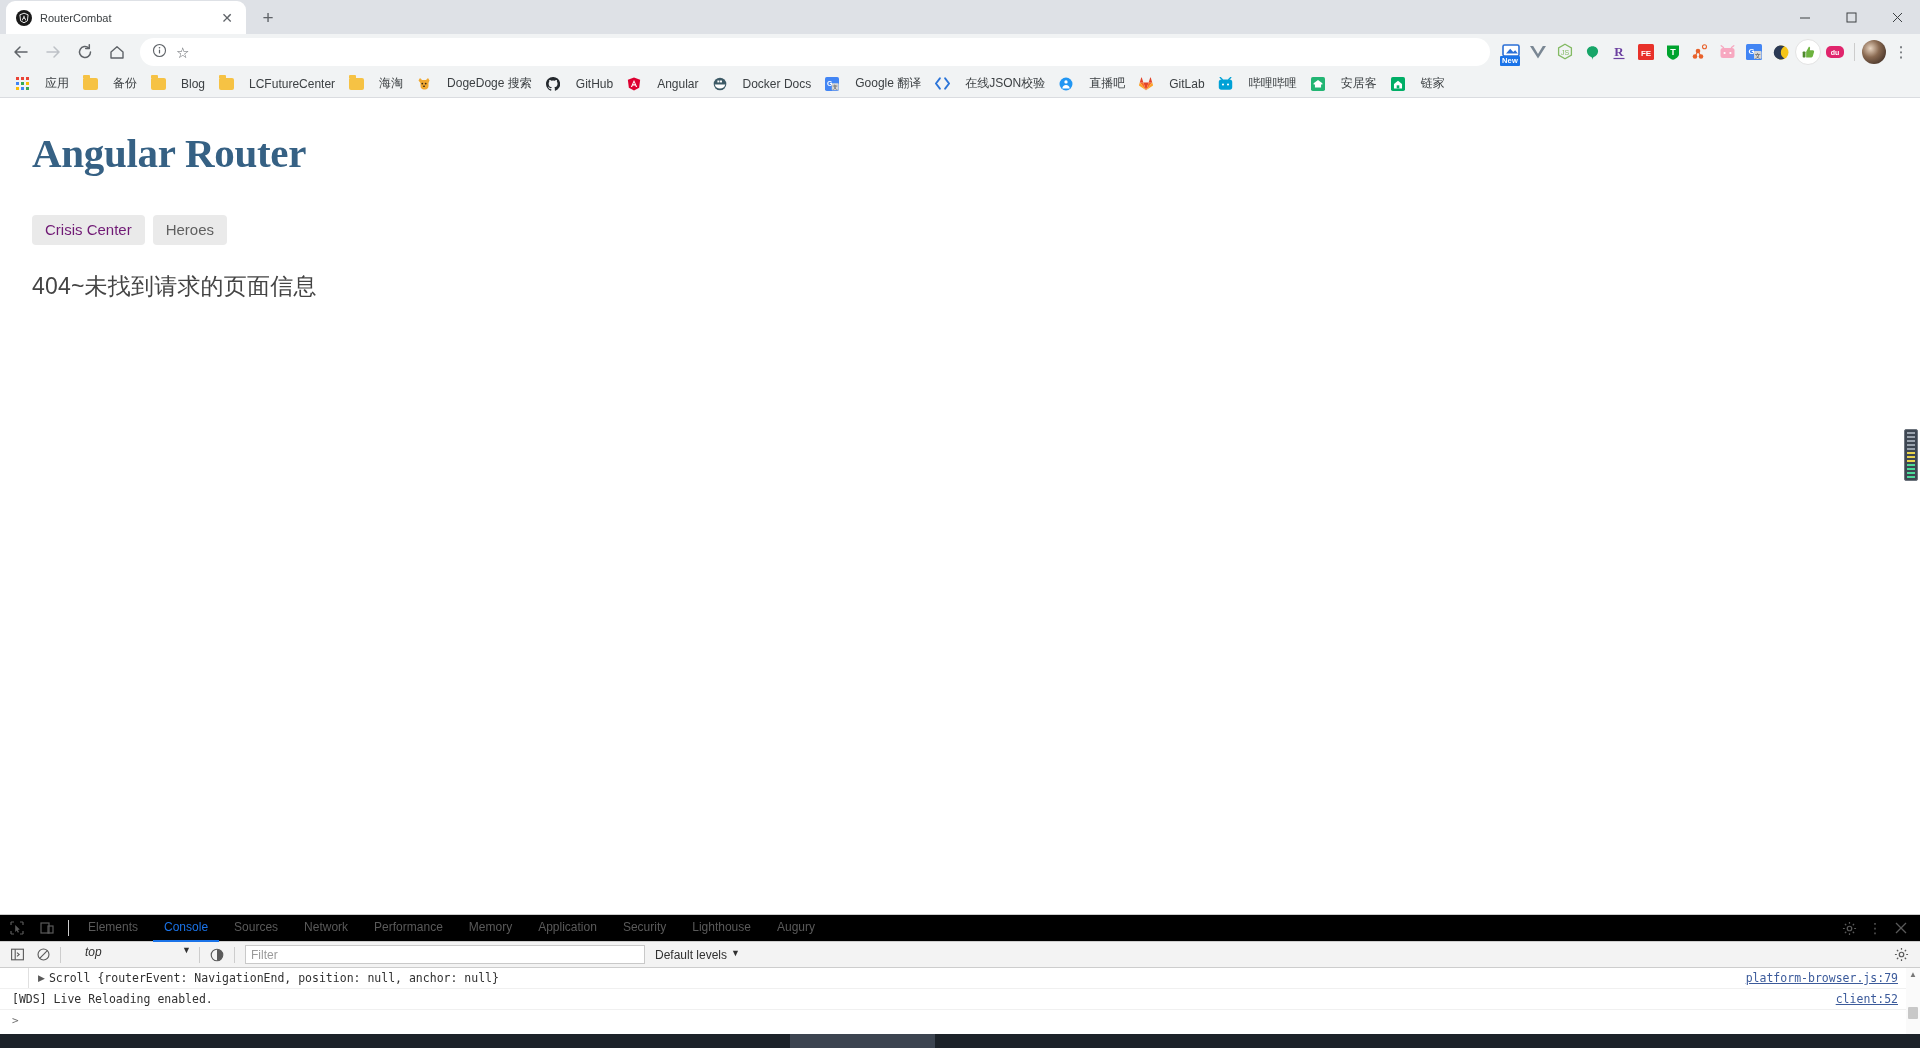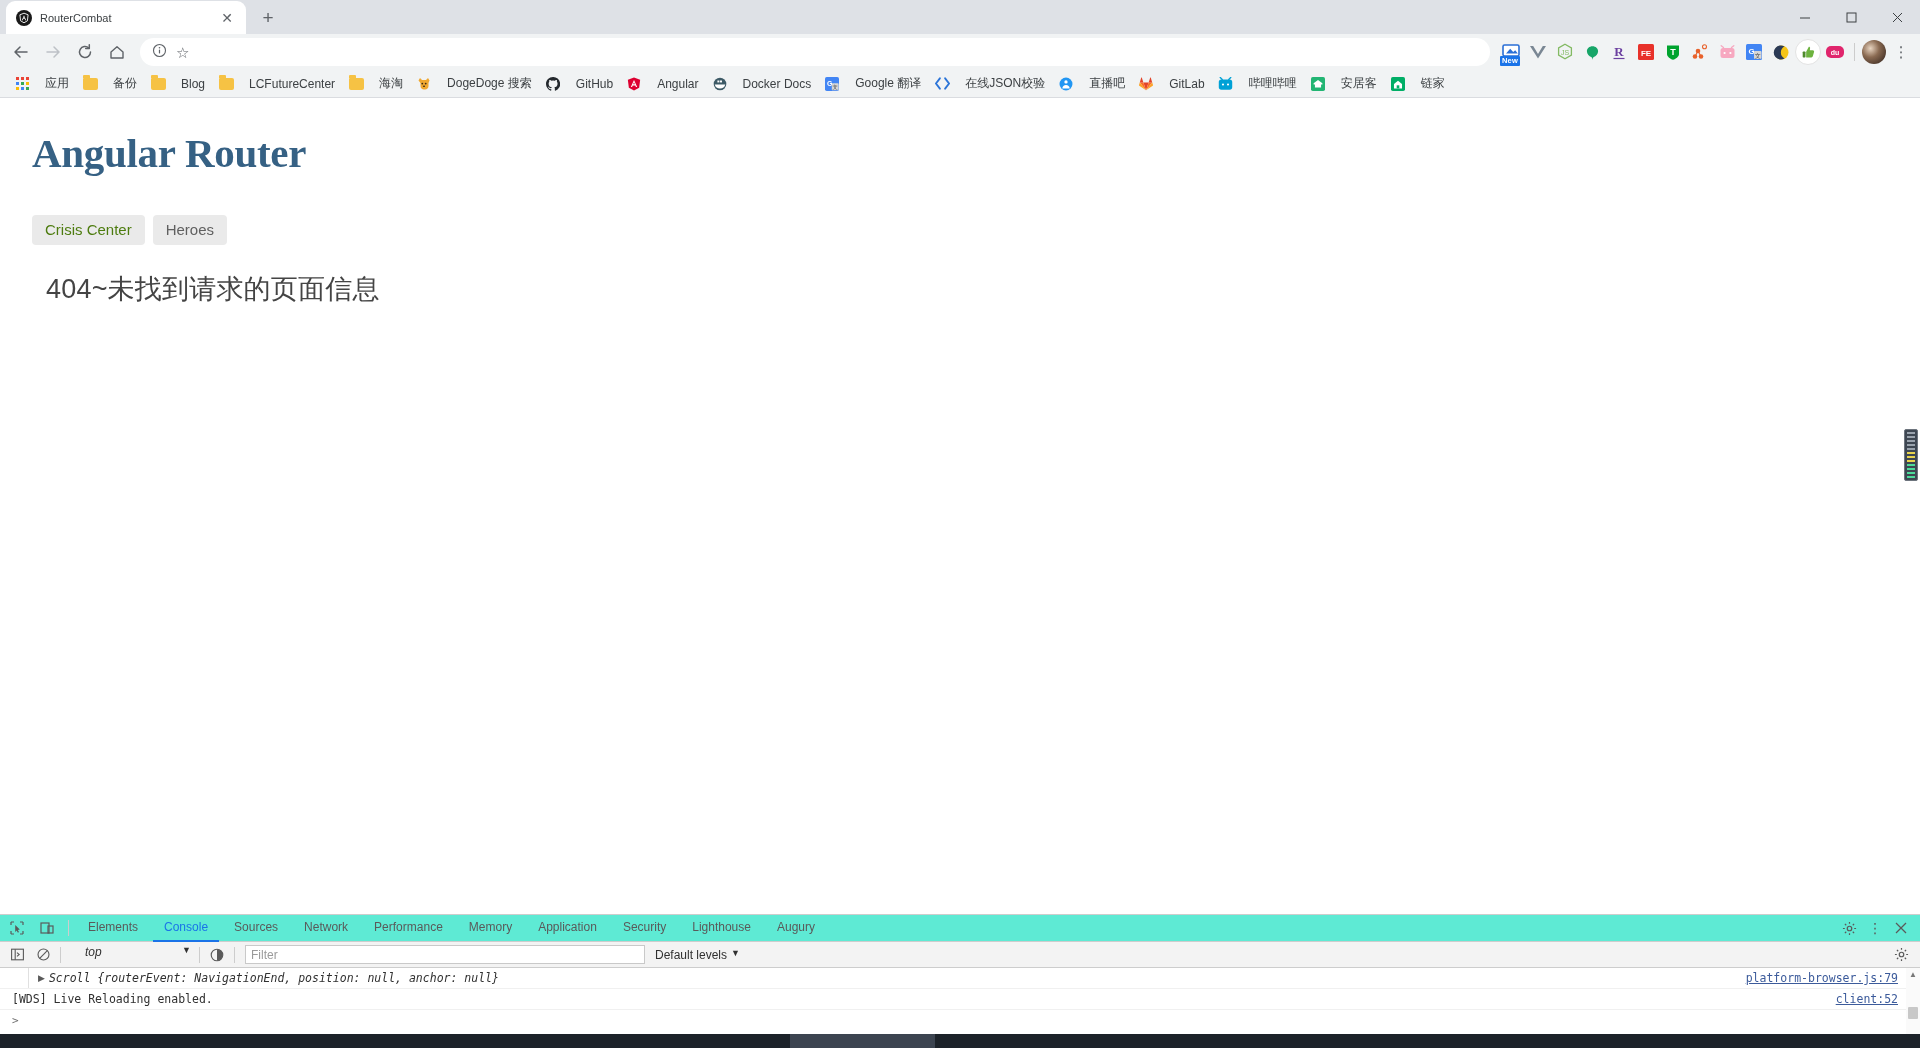--- a/index.html
+++ b/index.html
@@ -104,43 +104,43 @@
   .page h1 {
     font-family: Liberation Serif, serif;
     font-size: 41px; color: #366184; font-weight: bold; letter-spacing: -0.3px;
     margin: 12px 0 0 2px;
   }
   .navlinks { margin: 38px 0 0 2px; display: flex; gap: 8px; }
   .navlink {
     background: #eaeaea; border-radius: 4px; padding: 6px 13px;
     font-size: 15px; line-height: 18px;
   }
-  .navlink.active { color: #4d7c0f; }
+  .navlink.active { color: #701a75; }
   .navlink.inactive { color: #606060; }
   .notfound {
-    margin: 26px 0 0 16px; font-size: 27px; color: #444; letter-spacing: 0.2px;
+    margin: 26px 0 0 2px; font-size: 23px; color: #444; letter-spacing: 0.2px;
   }
   .vu-widget {
     position: absolute; right: 2px; top: 330px; width: 14px; height: 52px;
     background: #3e4752; border-radius: 2px; border: 1px solid #6d747d;
     display: flex; flex-direction: column; justify-content: space-between;
     padding: 2px 2px;
   }
   .vu-widget i { display: block; height: 2px; background: #9aa3ad; }
   .vu-widget i.y { background: #e8d44d; }
   .vu-widget i.g { background: #4ddb9a; }
 
   
   .devtools {
     position: absolute; left: 0; top: 914px; width: 1920px; height: 120px;
     background: #fff; border-top: 1px solid #cdcdcd;
     font-family: "Liberation Sans", sans-serif;
   }
   .dt-tabbar {
-    height: 27px; display: flex; align-items: center; background: #5eead4;
+    height: 27px; display: flex; align-items: center; background: #000000;
     border-bottom: 1px solid #cdcdcd; padding-left: 4px; gap: 4px;
   }
   .dt-iconbtn {
     width: 26px; height: 25px; display: flex; align-items: center;
     justify-content: center; color: #5a5a5a;
   }
   .dt-vsep { width: 1px; height: 16px; background: #cdcdcd; margin: 0 4px; }
   .dt-tab {
     font-size: 12px; color: #5a5a5a; padding: 5px 11px 6px;
     border-bottom: 2px solid transparent; line-height: 14px;
@@ -171,21 +171,21 @@
   .log-row {
     display: flex; align-items: center; height: 21px;
     border-bottom: 1px solid #f0f0f0; padding-left: 12px; position: relative;
   }
   .log-gutter { position: absolute; left: 28px; top: 0; bottom: 0; width: 1px; background: #e0e0e0; }
   .log-arrow { color: #5a5a5a; font-size: 9px; margin-right: 4px; }
   .log-text {
     font-family: "DejaVu Sans Mono", monospace; font-size: 11.5px; color: #303030;
     white-space: nowrap;
   }
-  .log-text.it { font-style: italic; }
+  .log-text.it { }
   .log-link {
     margin-left: auto; margin-right: 22px;
     font-family: "DejaVu Sans Mono", monospace; font-size: 11.5px;
     color: #3c5b9b; text-decoration: underline;
   }
   .prompt-row { display: flex; align-items: center; height: 20px; padding-left: 12px; }
   .prompt-caret { color: #6e6e6e; font-size: 11px; font-family: "DejaVu Sans Mono", monospace; }
   .dt-scroll {
     position: absolute; right: 0; top: 0; width: 14px; bottom: 0; background: #fafafa;
     display: flex; flex-direction: column; align-items: center;

